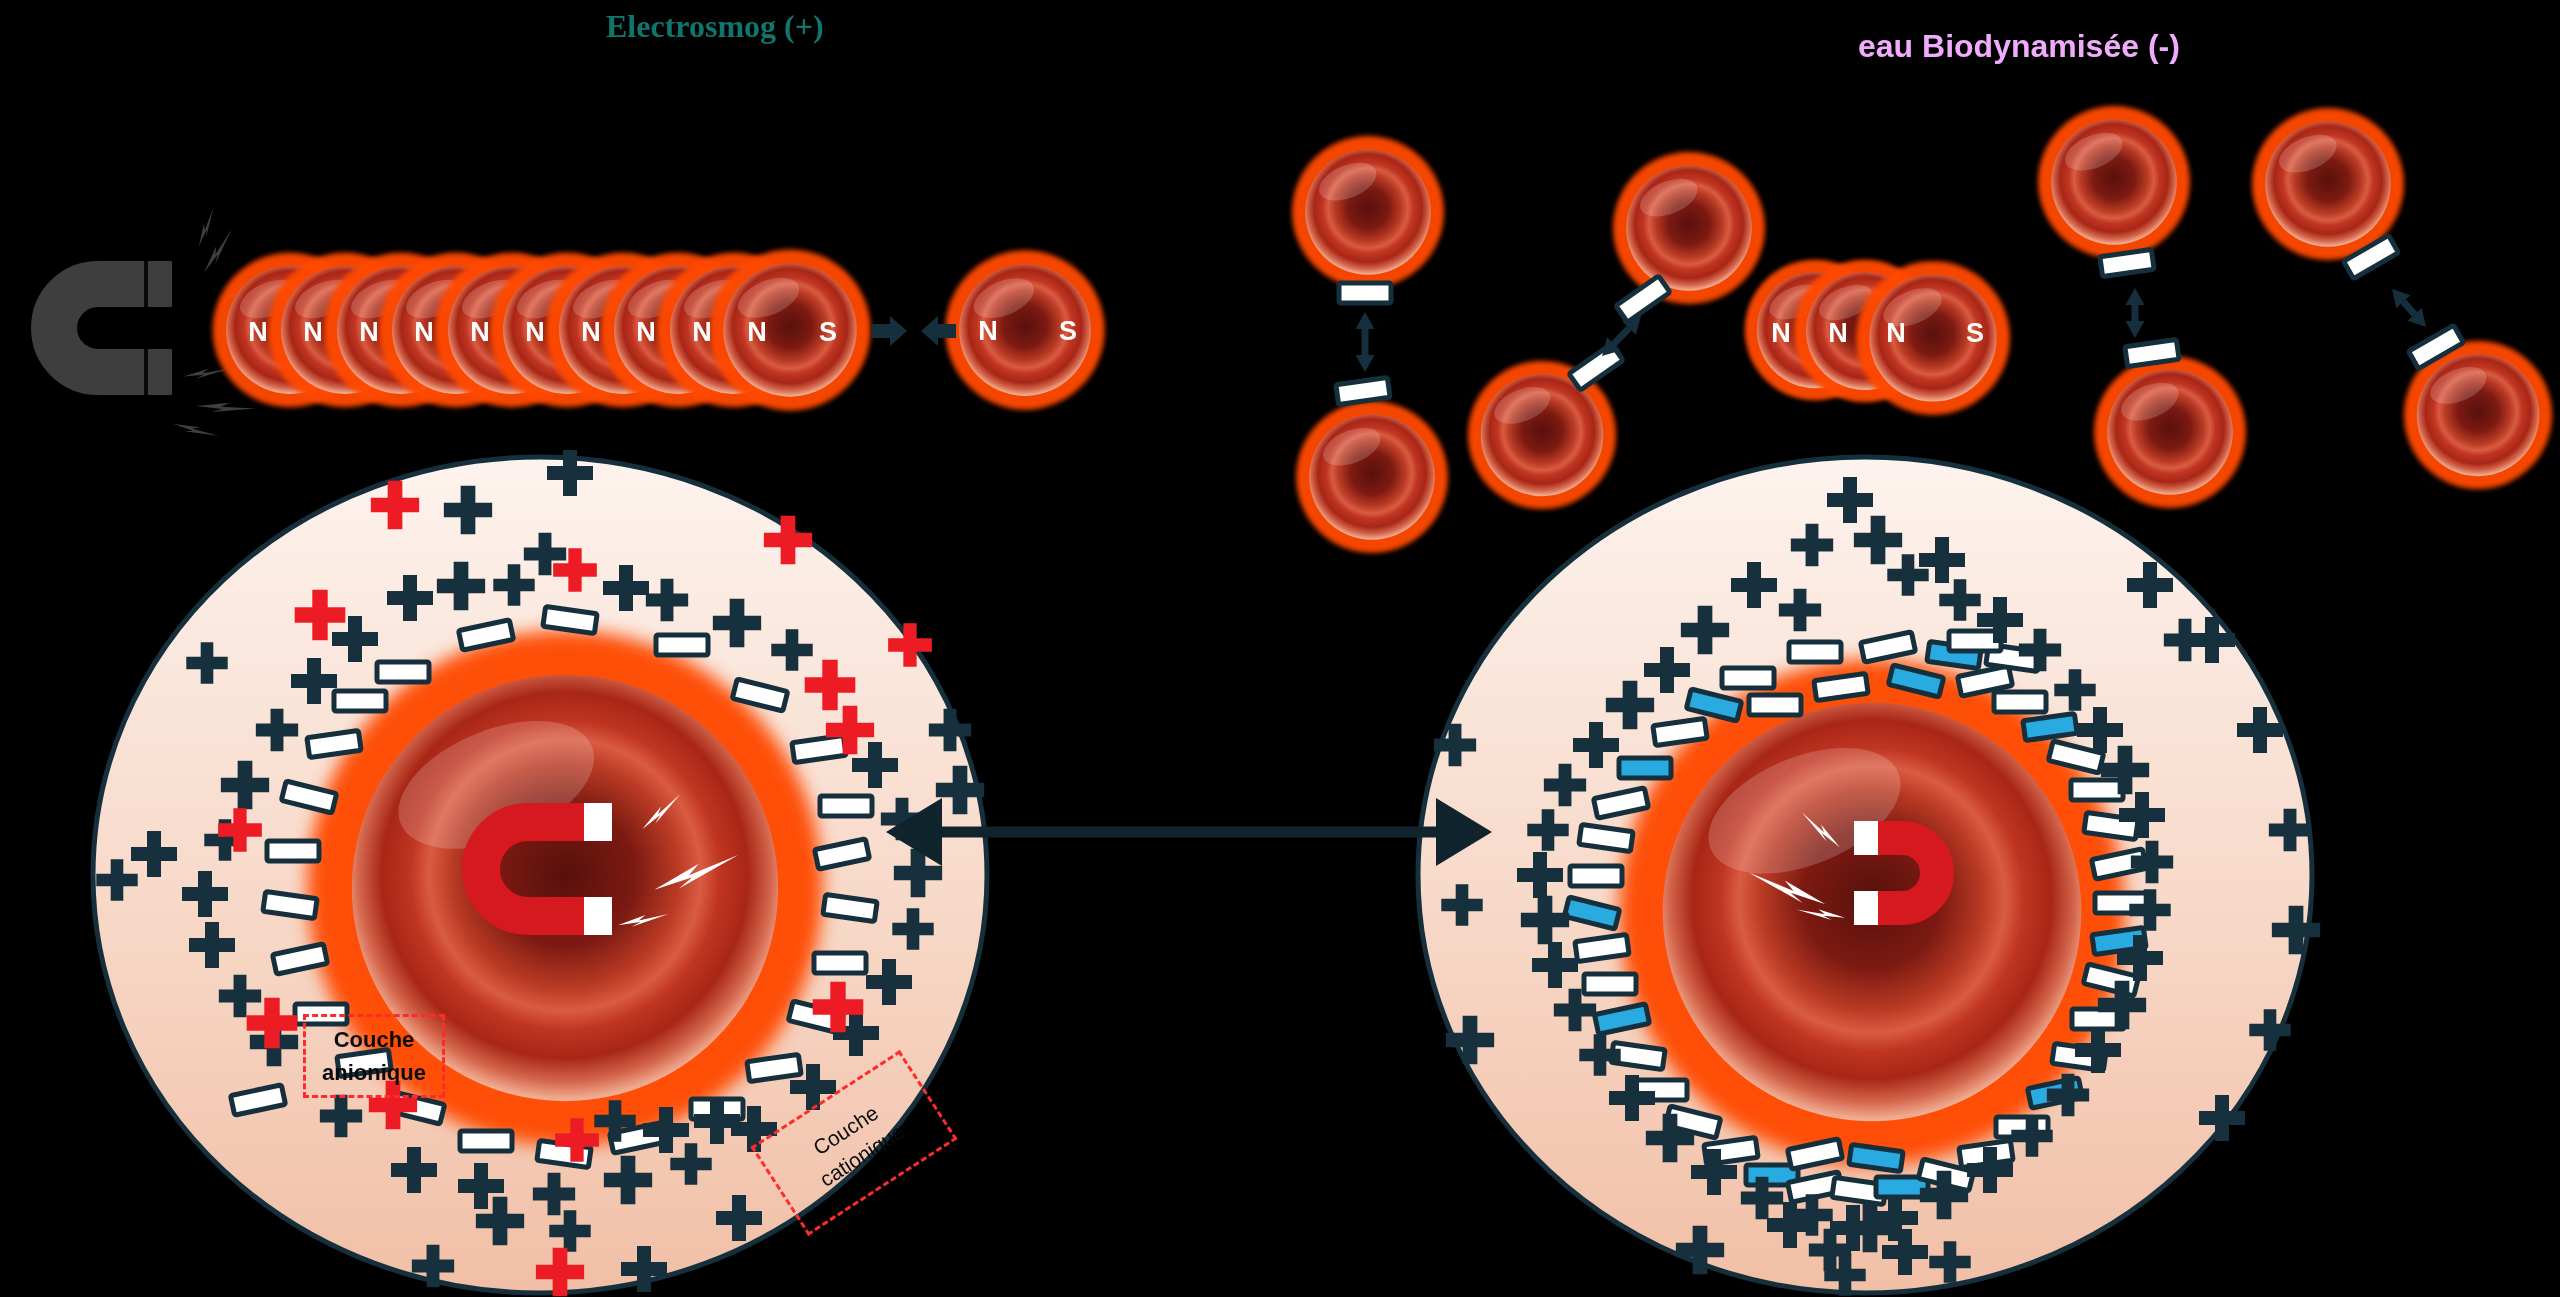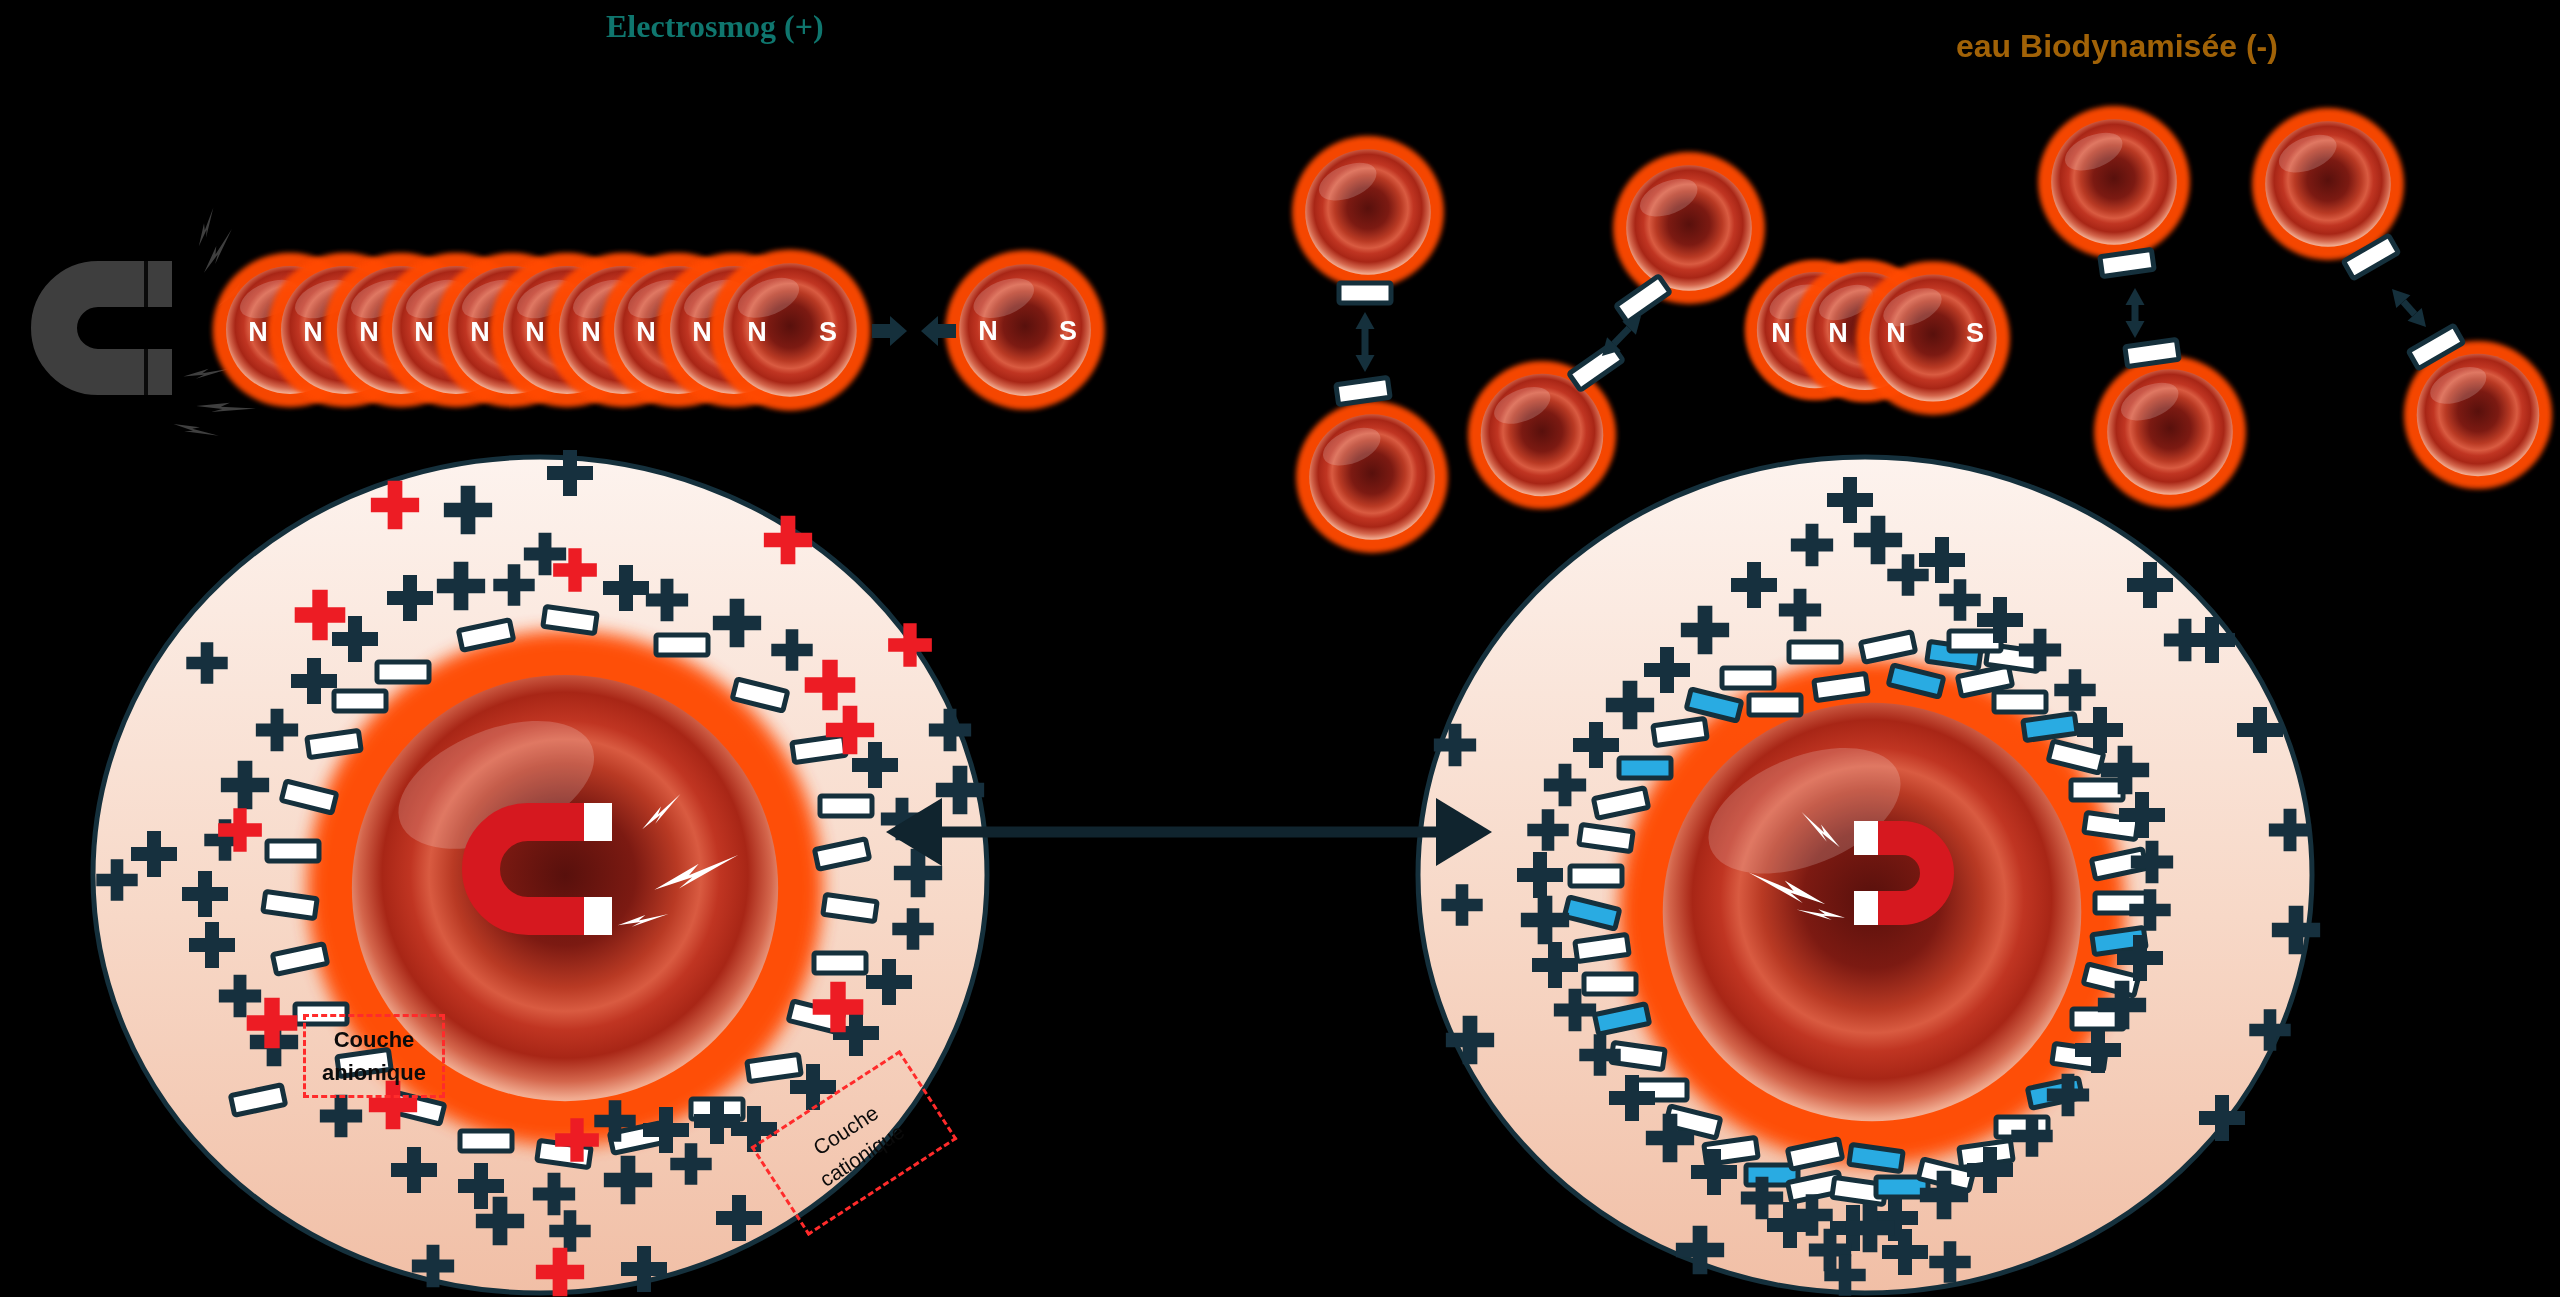--- a/index.html
+++ b/index.html
@@ -1,21 +1,21 @@
 <!DOCTYPE html>
 <html><head>
 <meta charset="utf-8">
 <style>
   html,body{margin:0;padding:0;background:#000;}
   #stage{position:relative;width:2560px;height:1297px;background:#000;overflow:hidden;
          font-family:"Liberation Sans",sans-serif;}
   #scene{position:absolute;left:0;top:0;}
   .overlay{position:absolute;z-index:5;}
   #title-left{left:606px;top:8px;font-size:32px;font-weight:bold;color:#0f766e;white-space:nowrap;font-family:Liberation Serif, serif;}
-  #title-right{left:1956px;top:28px;font-size:32px;font-weight:bold;color:#a16207;white-space:nowrap;}
+  #title-right{left:1858px;top:28px;font-size:32px;font-weight:bold;color:#f0abfc;white-space:nowrap;}
   .dashed-label{border:3px dashed #ff2b2b;color:#0b0b0b;display:flex;align-items:center;
                 justify-content:center;text-align:center;}
   #anionic-label{left:303px;top:1014px;width:136px;height:78px;font-size:22px;font-weight:bold;line-height:1.5;}
   #cationic-label{left:765px;top:1090px;width:172px;height:100px;font-size:21px;font-weight:normal;
                   line-height:1.45;transform:rotate(-33deg);}
   .nslabel{font-family:"Liberation Sans",sans-serif;font-weight:bold;font-size:27px;fill:#ffffff;}
 </style>
 </head>
 <body>
 

